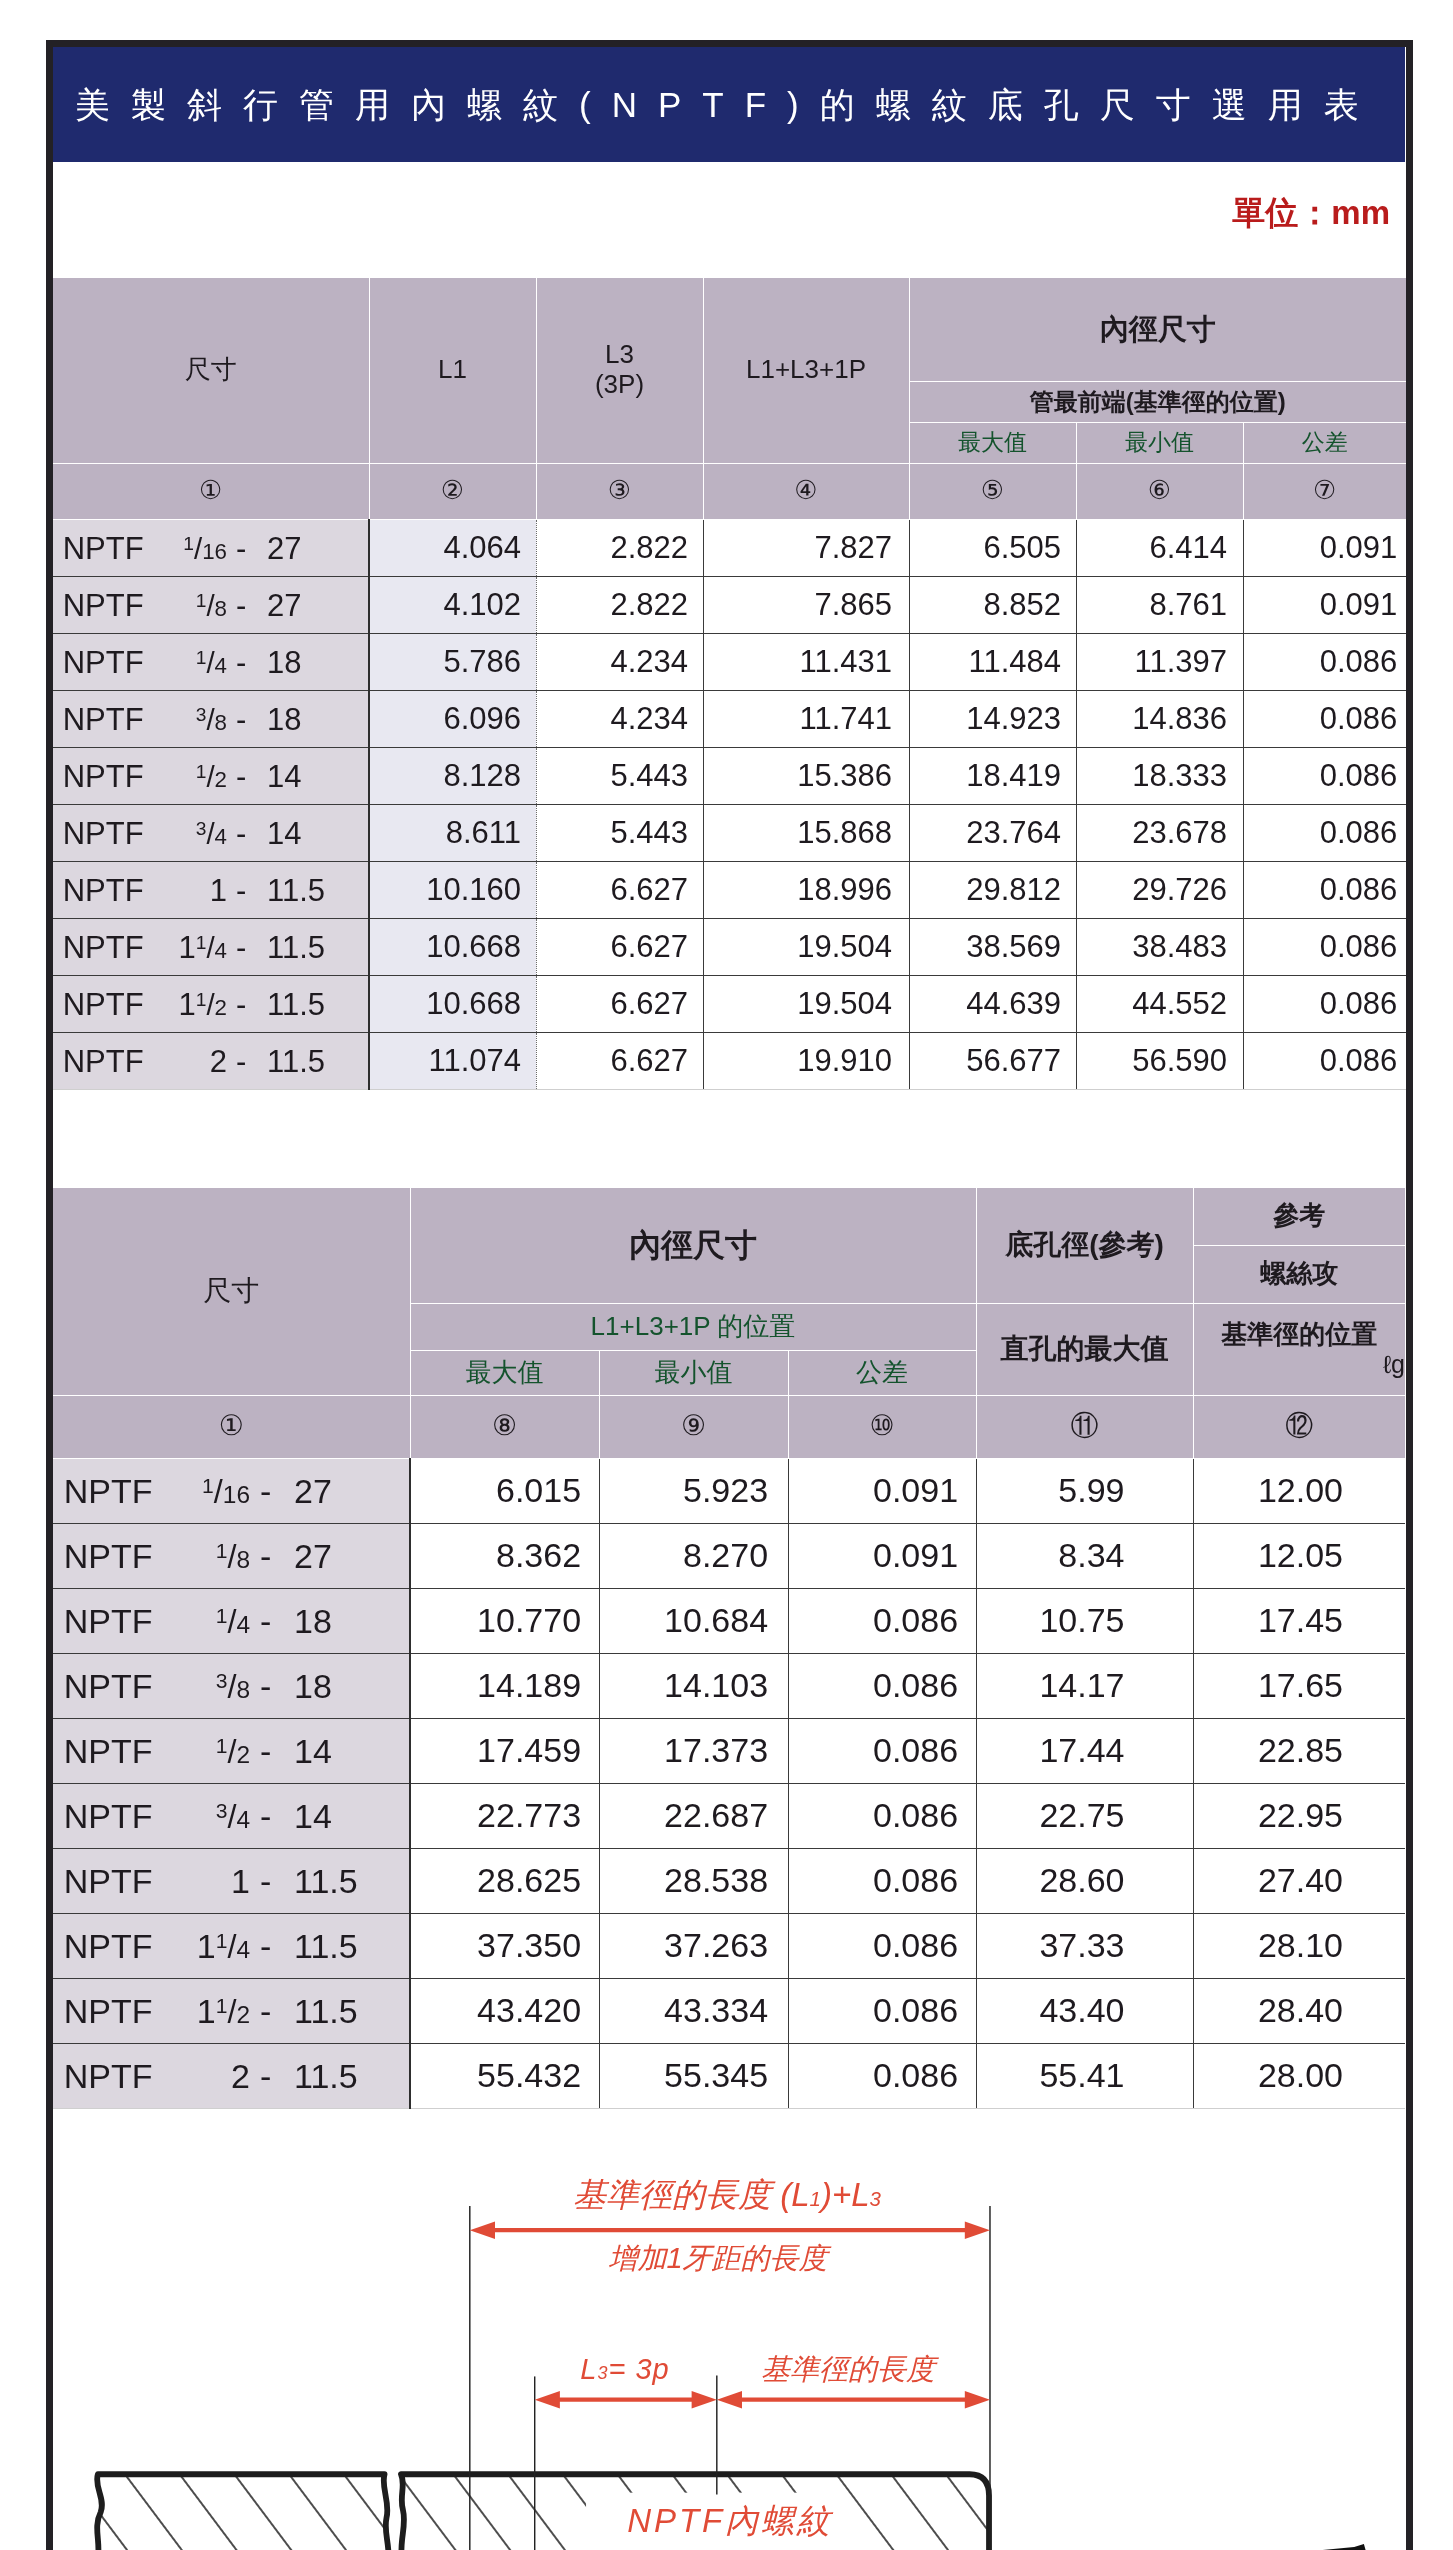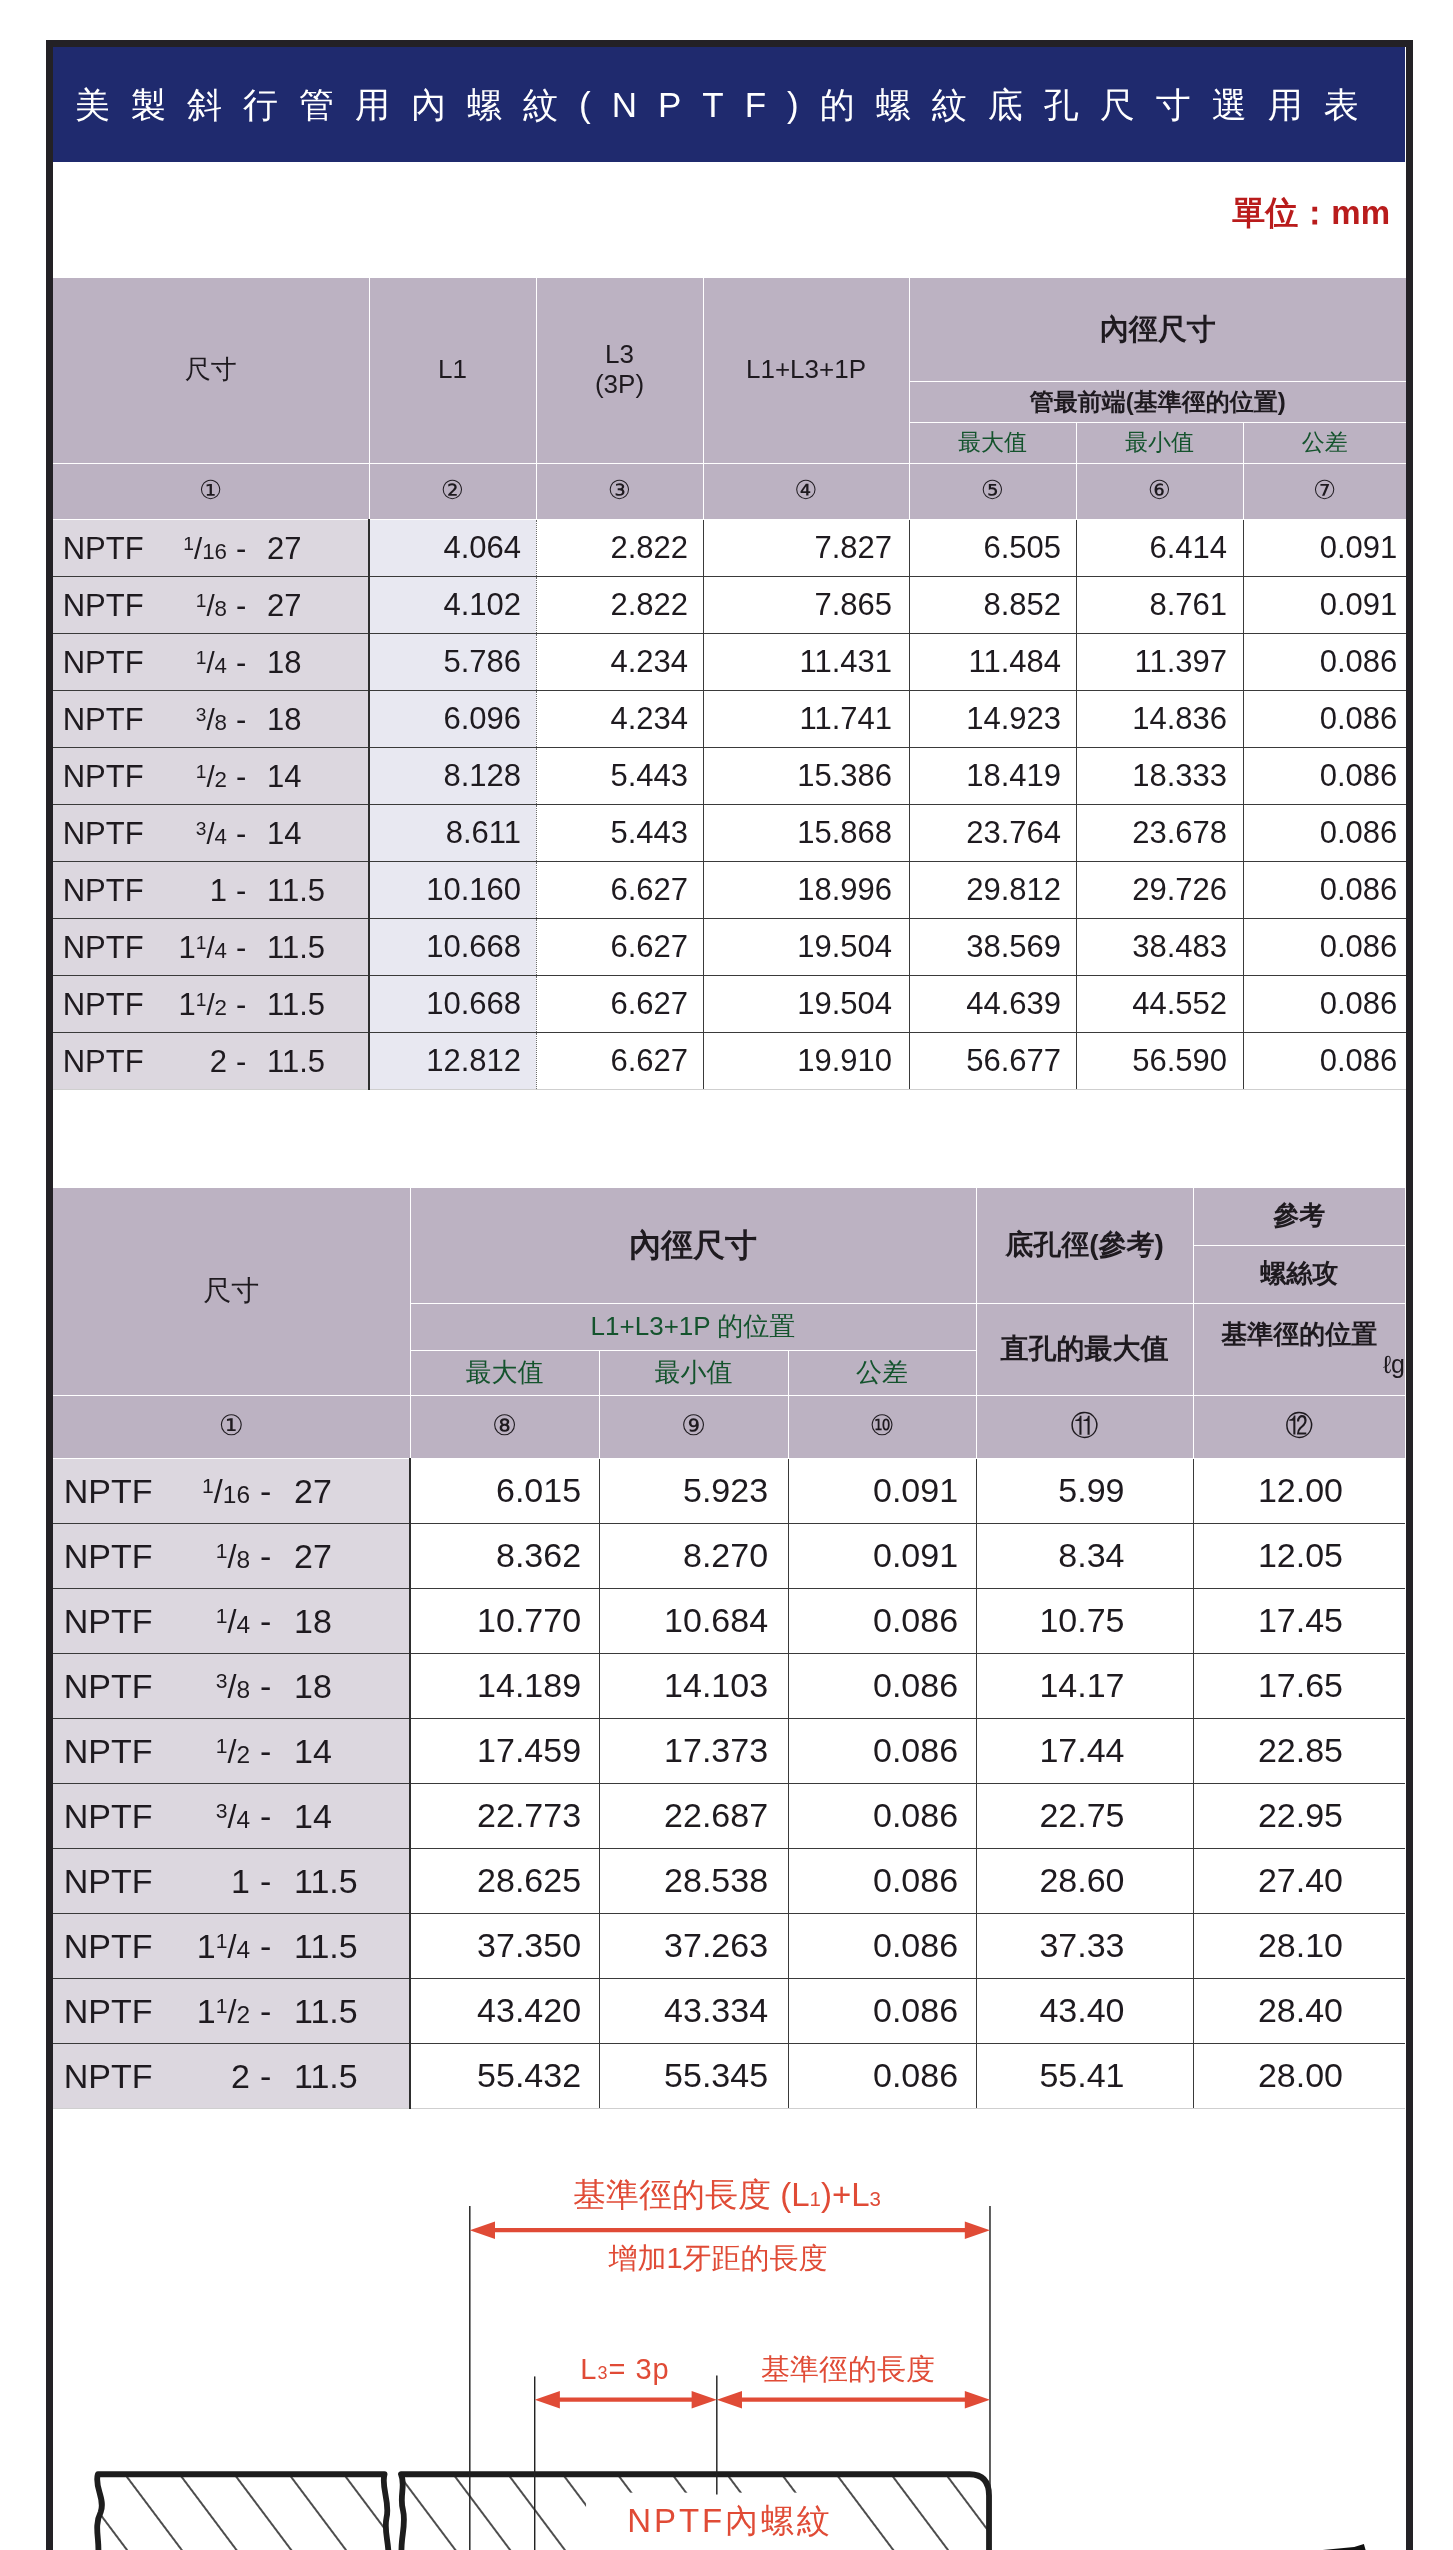--- a/index.html
+++ b/index.html
@@ -84,21 +84,21 @@
   .t2 .size { right:159px; }
   .t2 .dash { left:207px; }
   .t2 .tpi { left:241px; }
   .num { font-size:0.62em; position:relative; top:-0.45em; }
   .sep { font-size:0.95em; }
   .den { font-size:0.72em; }
 
   .dg-svg { position:absolute; left:0; top:2105px; }
   .dg-label {
     position:absolute; color:var(--red); white-space:nowrap;
-    transform:translateX(-50%); line-height:1.15;
+    transform:translateX(-50%); line-height:1.15;font-style:italic;
   }
   .dg-label .sb { font-size:0.62em; }
   .lbl-total { left:727px; top:2176px; font-size:33px; }
   .lbl-pitch { left:718px; top:2242px; font-size:29px; }
   .lbl-l3 { left:625px; top:2353px; font-size:29px; letter-spacing:1px; }
   .lbl-gauge { left:848px; top:2353px; font-size:29px; }
   .lbl-thread { left:730px; top:2502px; font-size:33px; letter-spacing:2.9px; }
 </style>
 </head>
 <body style="--title-bg: #1F2A6E; --header-bg: #BCB2C2; --size-bg: #DCD7DF; --l1-bg: #E8E8F1; --red: #E04B36; --frame: #232125;">
@@ -304,21 +304,21 @@
 
   <tr>
     <td class="d sizec">
       <div class="sw">
         <span class="prefix">NPTF</span>
         <span class="size"><span class="whole">2</span><span class="num"></span><span class="sep"></span><span class="den"></span></span>
         <span class="dash">-</span>
         <span class="tpi">11.5</span>
       </div>
     </td>
-    <td class="d l1c">12.812</td>
+    <td class="d l1c">11.074</td>
     <td class="d">6.627</td>
     <td class="d">19.910</td>
     <td class="d">56.677</td>
     <td class="d">56.590</td>
     <td class="d">0.086</td>
   </tr>
 </tbody>
 </table>
 
 <table class="tb t2">

